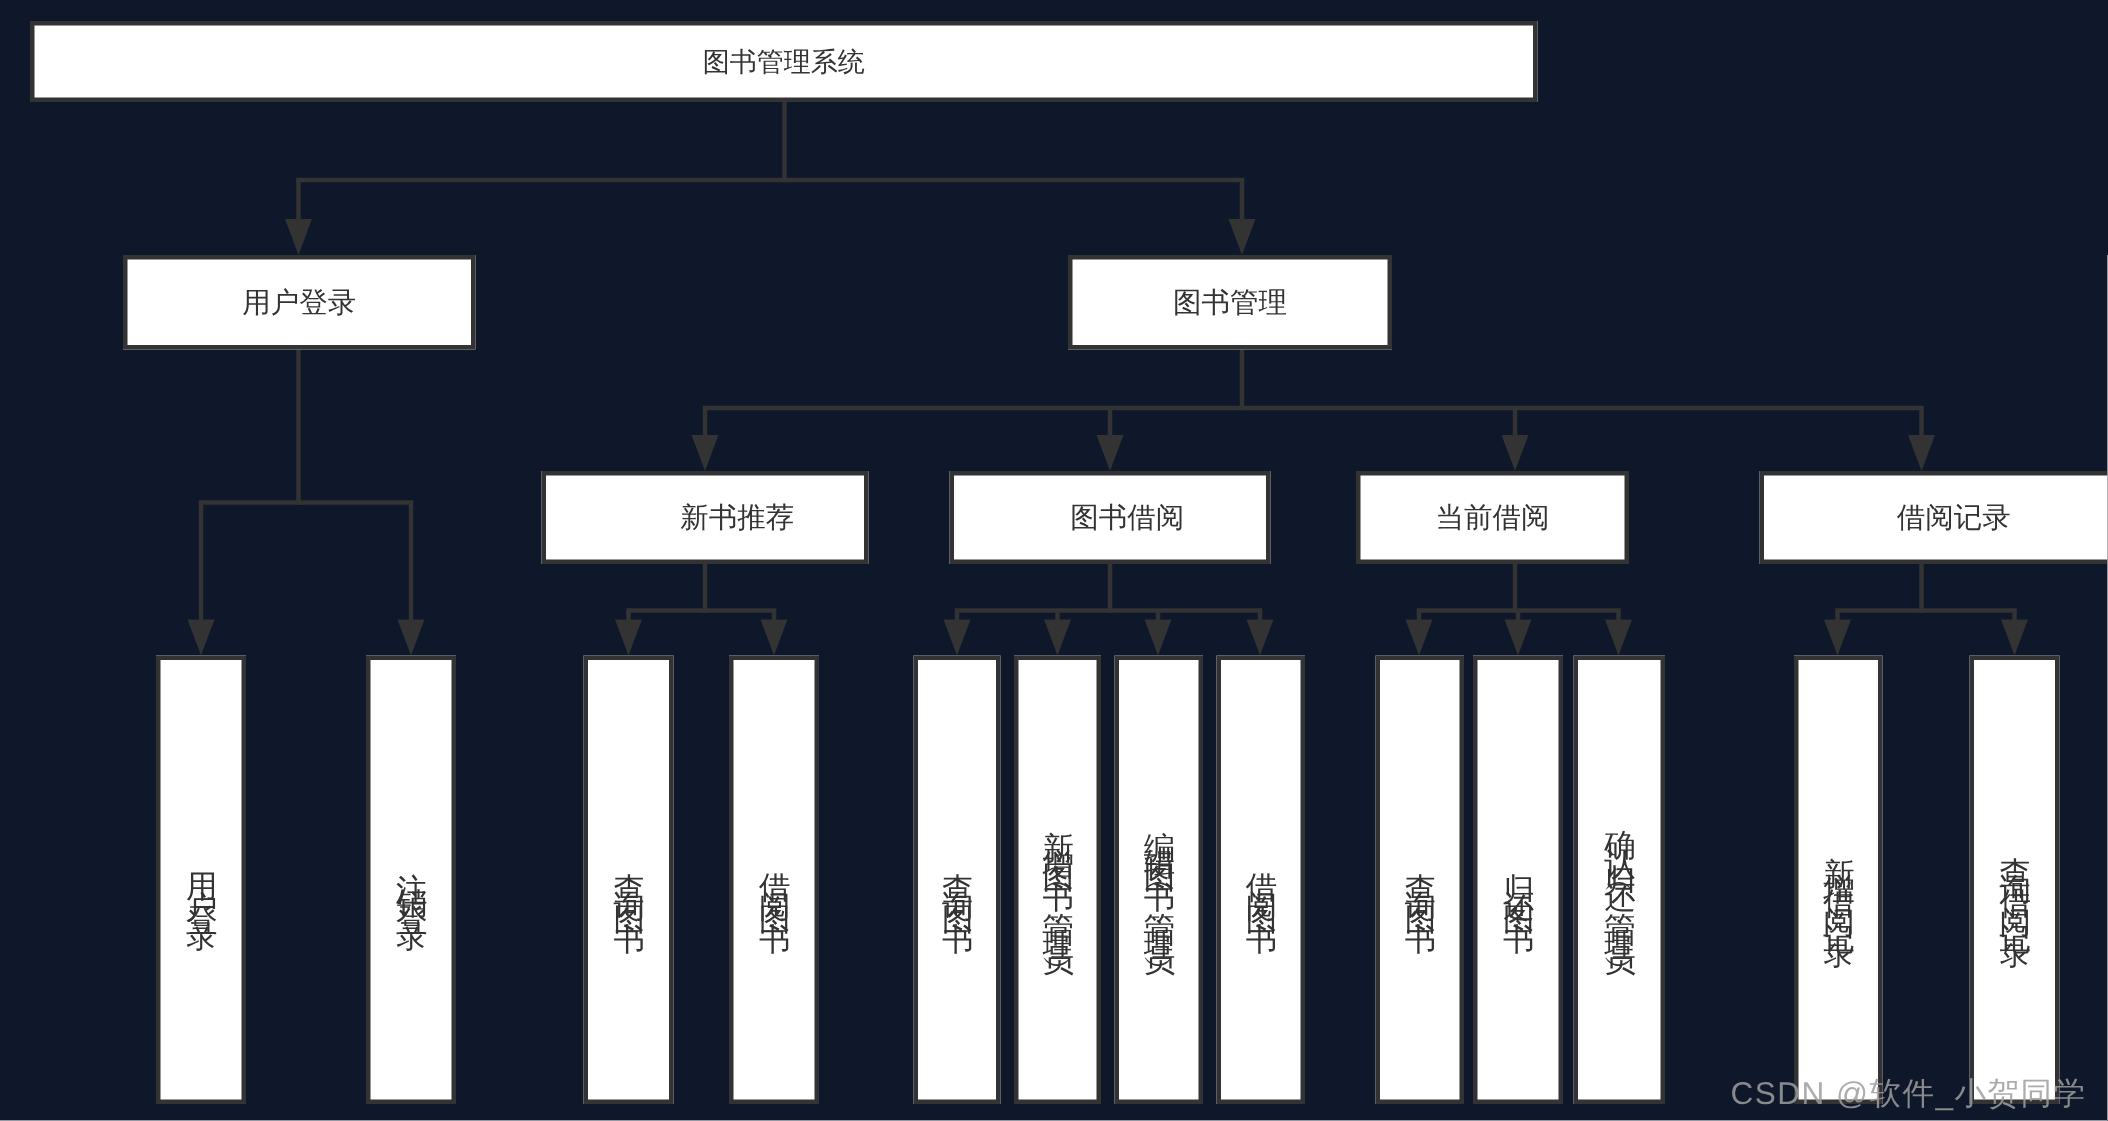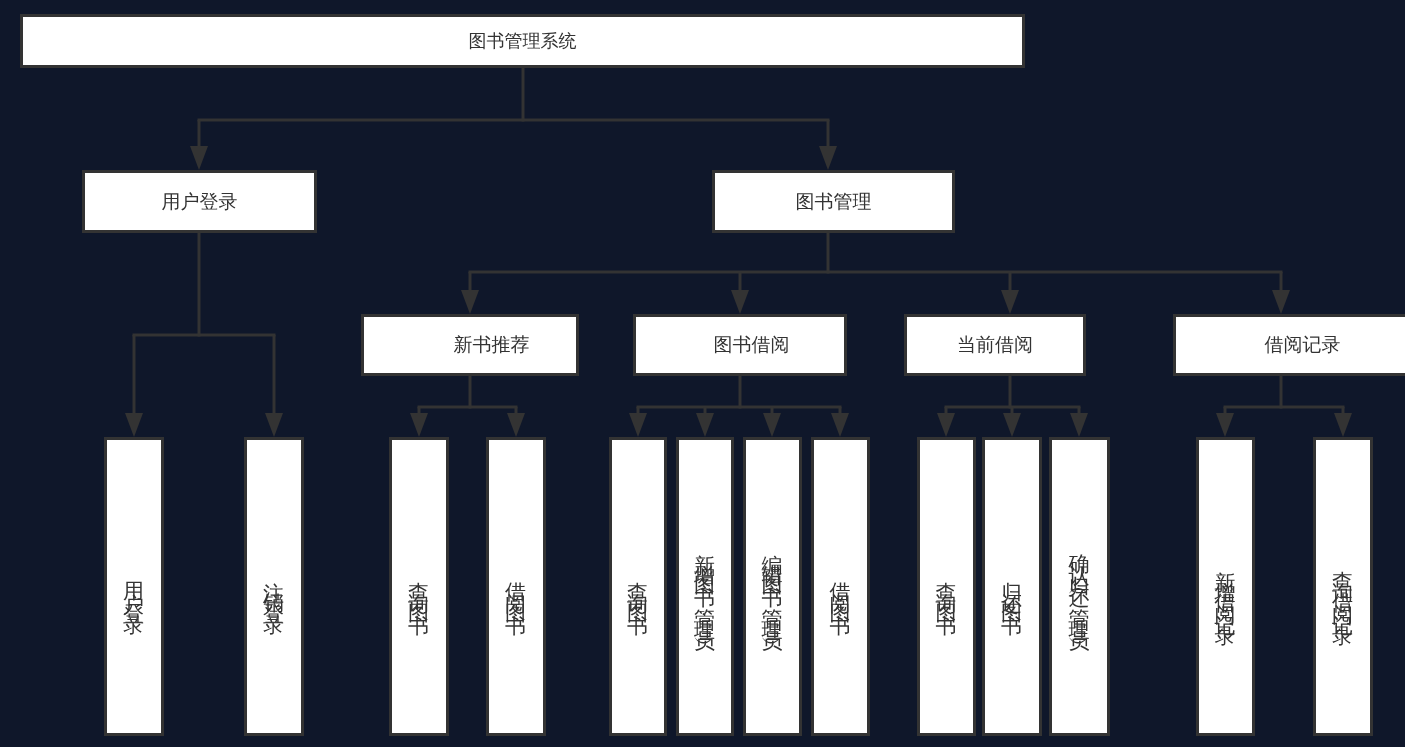--- a/index.html
+++ b/index.html
@@ -119,21 +119,21 @@
     </g>
   </svg>
 
   <div class="node root">
     <span>图书管理系统</span>
   </div>
 
   <div class="node r2" style="left:82px; width:235px;">
     <span>用户登录</span>
   </div>
-  <div class="node r2" style="left:712px; width:243px;">
+  <div class="node r2" style="left:712px; width:216px;">
     <span>图书管理</span>
   </div>
 
   <div class="node r3" style="left:361px; width:218px;padding-left:43px;">
     <span>新书推荐</span>
   </div>
   <div class="node r3" style="left:633px; width:214px;padding-left:23px;">
     <span>图书借阅</span>
   </div>
   <div class="node r3" style="left:904px; width:182px;">
@@ -180,14 +180,15 @@
     <span class="vtext">确认归还（管理员）</span>
   </div>
 
   <div class="node leaf" style="left:1196px; width:59px;">
     <span class="vtext">新增借阅记录</span>
   </div>
   <div class="node leaf" style="left:1313px; width:60px;">
     <span class="vtext">查询借阅记录</span>
   </div>
 
+  <div class="watermark">CSDN @软件_小贺同学</div>
 
 </div>
 
 </body></html>

